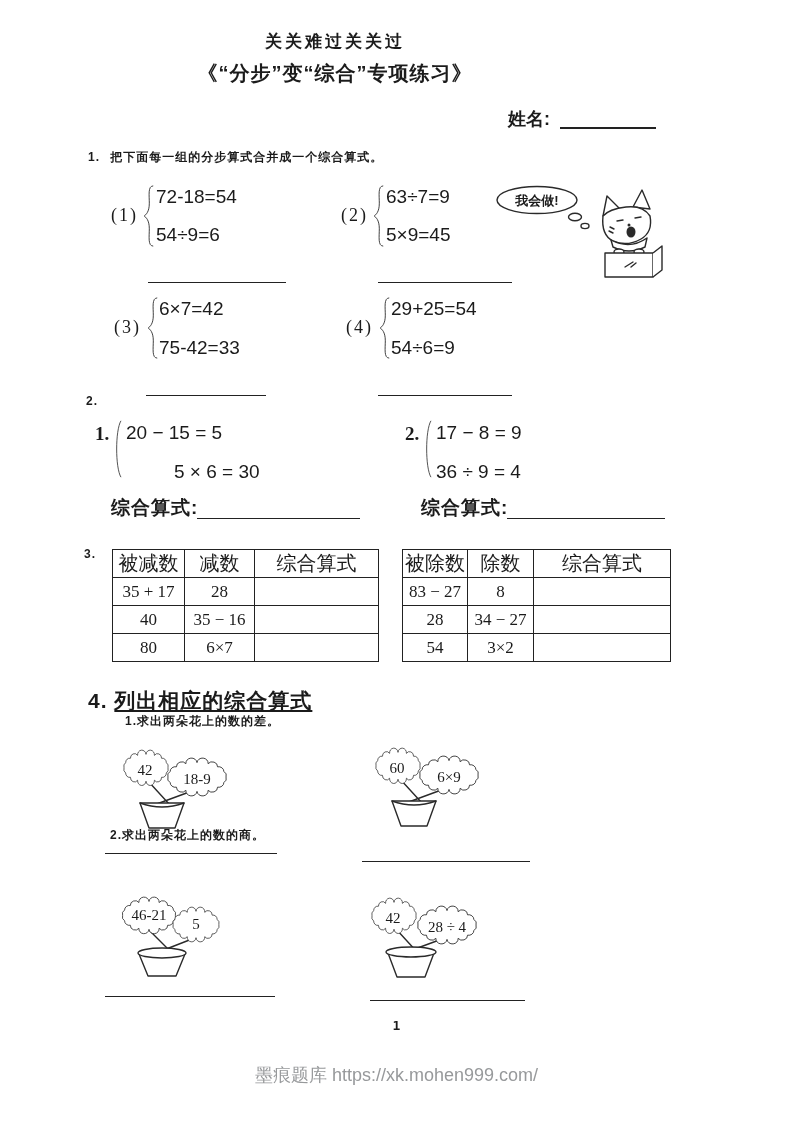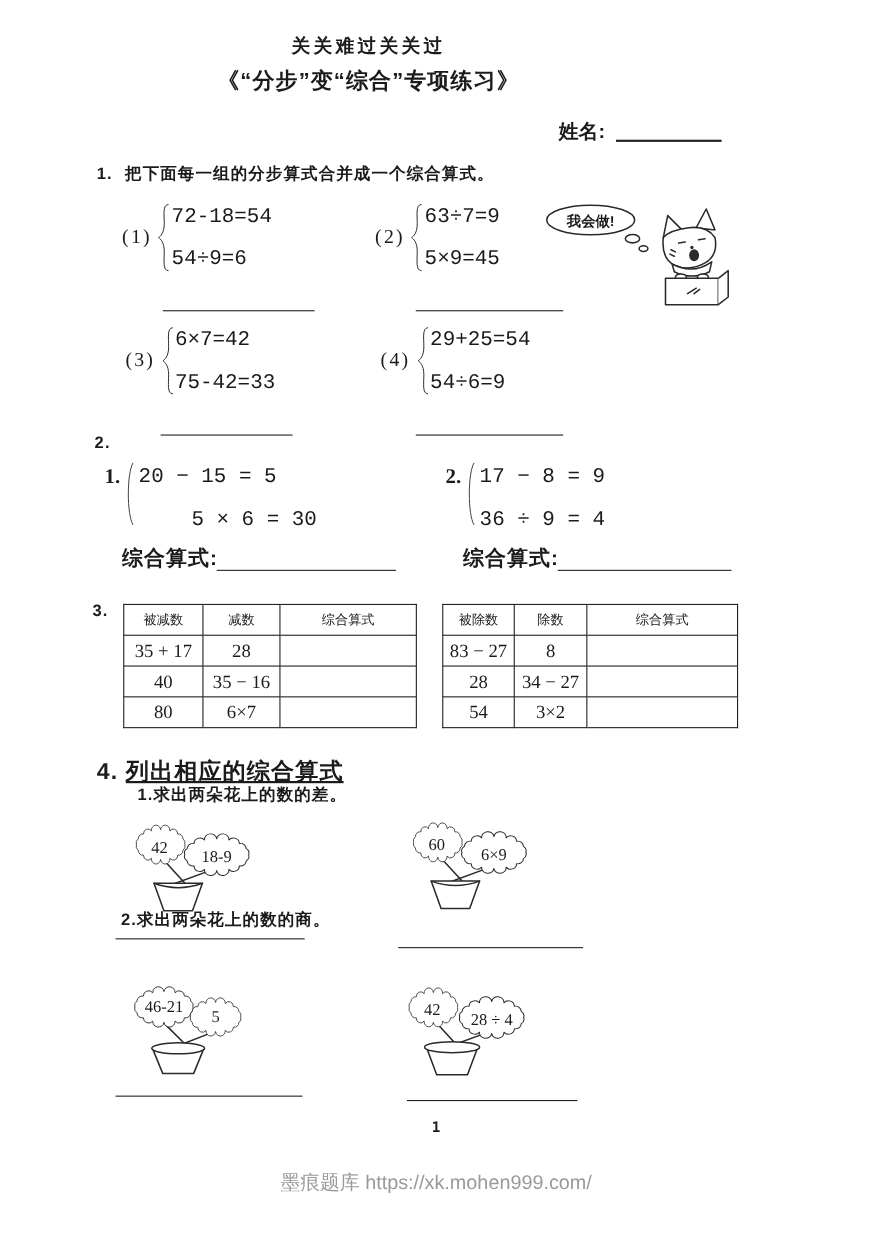--- a/index.html
+++ b/index.html
@@ -8,31 +8,31 @@
     margin:0 auto;overflow:hidden;color:#1b1b1b;
     font-family:"Liberation Sans",sans-serif;
   }
   .abs{position:absolute;white-space:nowrap;}
   .center{left:0;width:670px;text-align:center;}
   .motto{top:30px;font-size:17px;font-weight:bold;letter-spacing:3px;}
   .title{top:60px;font-size:20px;font-weight:bold;letter-spacing:1px;}
   .name-label{left:508px;top:107px;font-size:18px;font-weight:bold;}
   .wline{position:absolute;height:0;border-top:1.6px solid #222;}
   .hline2{border-top-width:2px;}
-  .sec-head{font-size:15px;font-weight:bold;letter-spacing:1px;}
+  .sec-head{font-size:12px;font-weight:bold;letter-spacing:1px;}
   .glabel{font-family:"Liberation Serif",serif;font-size:18px;letter-spacing:2px;}
-  .eq{font-family:Liberation Mono, monospace;font-size:19px;}
+  .eq{font-family:Liberation Sans, sans-serif;font-size:19px;}
   .numlabel{font-family:"Liberation Serif",serif;font-size:19px;font-weight:bold;}
   .anslabel{font-size:19px;font-weight:bold;letter-spacing:1px;}
   .brace-svg{position:absolute;}
   table.t3{position:absolute;border-collapse:collapse;table-layout:fixed;
     font-family:"Liberation Serif",serif;}
   table.t3 td,table.t3 th{border:1.6px solid #222;text-align:center;vertical-align:middle;
     height:27px;font-weight:normal;padding:0 2px;overflow:hidden;}
-  table.t3 th{font-size:12px;}
+  table.t3 th{font-size:20px;}
   table.t3 td{font-size:17px;}
   .flower-svg{position:absolute;}
   .flower-svg text{font-family:"Liberation Serif",serif;}
   .dog-svg{position:absolute;}
   .pagenum{left:0;width:793px;top:1018px;text-align:center;
     font-family:"DejaVu Sans Mono",monospace;font-size:13px;font-weight:bold;}
   .footer{left:0;width:793px;top:1063px;text-align:center;font-size:18px;color:#97999b;}
   svg .ink{stroke:#2a2a2a;fill:none;stroke-width:1.4;stroke-linecap:round;stroke-linejoin:round;}
   svg .inkfill{stroke:#2a2a2a;fill:#ffffff;stroke-width:1.4;stroke-linejoin:round;}
 </style>

